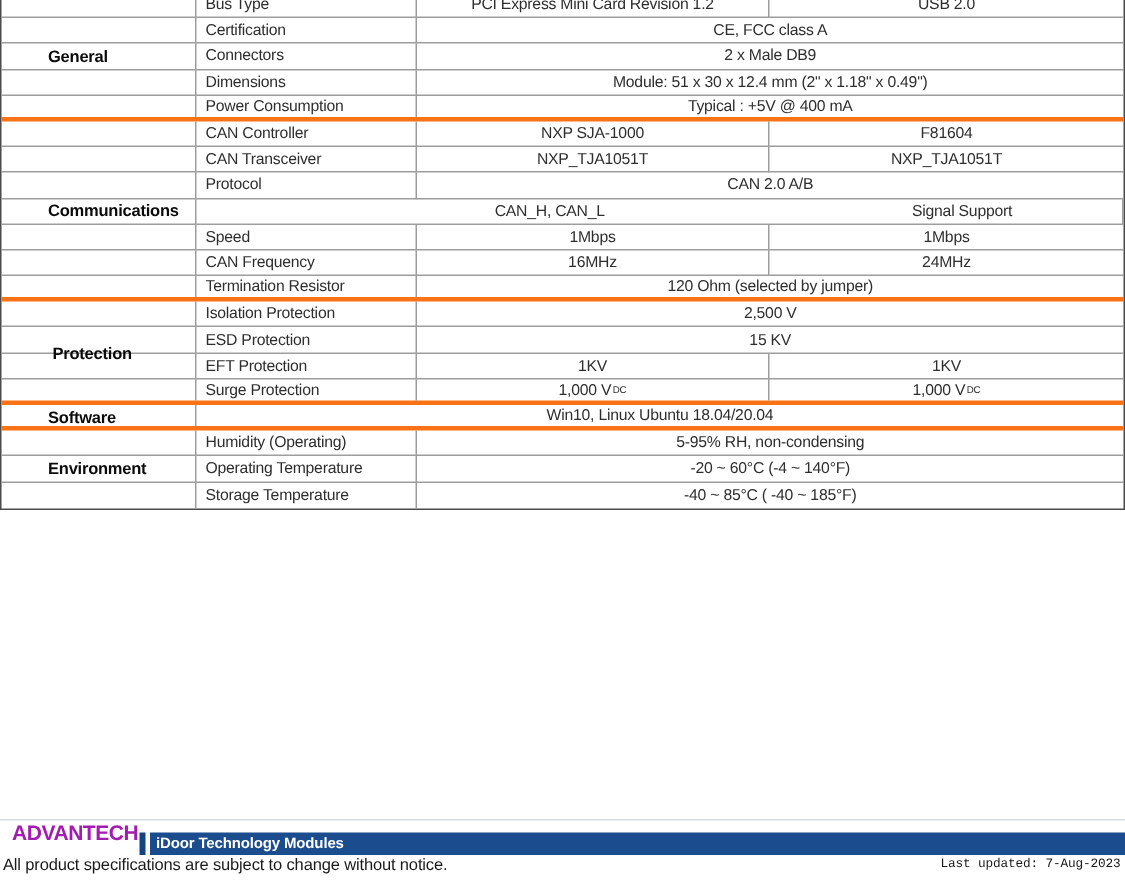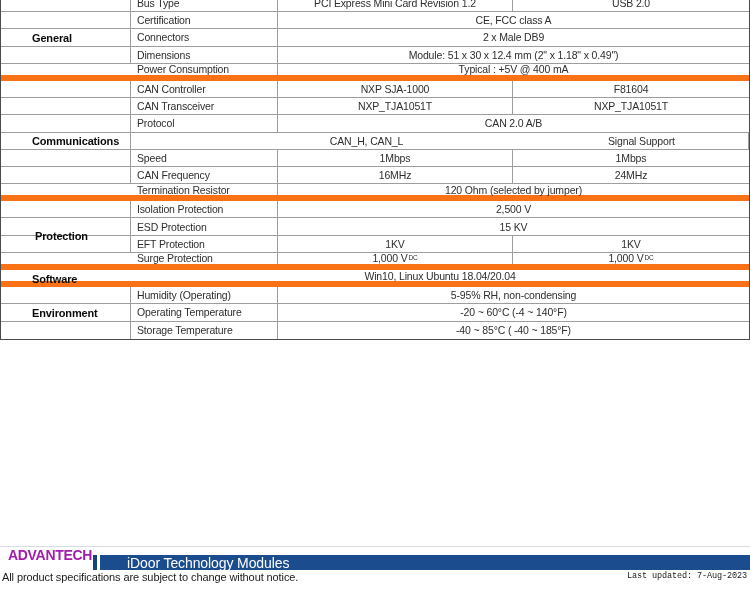--- a/index.html
+++ b/index.html
@@ -11,37 +11,37 @@
       border-left:1px solid #4a4a4a;border-right:1px solid #4a4a4a;border-bottom:1px solid #4a4a4a;}
   .row{display:flex;height:17.2px;box-sizing:border-box;font-size:10.5px;letter-spacing:-0.15px;}
   .cell{display:flex;align-items:center;box-sizing:border-box;border-bottom:1px solid #9d9d9d;overflow:hidden;white-space:nowrap;}
   .catpad{width:130px;box-sizing:border-box;border-right:1px solid #9d9d9d;}
   .item{width:147px;padding-left:6px;border-right:1px solid #9d9d9d;}
   .v{justify-content:center;text-align:center;}
   .v.half{width:235px;border-right:1px solid #9d9d9d;}
   .v.half.last{flex:1;border-right:none;}
   .v.span{flex:1;}
   .gend .cell{border-bottom:1px solid #666;}
-  .gend{border-bottom:6px solid #f97316;align-items:center;}
+  .gend{border-bottom:3px solid #f97316;}
   .gend .cell{border-bottom:none;}
   .gend .catpad{border-bottom:none;}
   .row.gend{height:17.2px;}
   .lastrow .cell{border-bottom:none;}
   .sub{font-size:6.5px;align-self:flex-end;padding-bottom:3px;margin-left:1px;}
   .cat{position:absolute;left:0;width:130px;box-sizing:border-box;display:flex;align-items:center;
        padding-left:31px;font-size:11px;font-weight:bold;color:#0a0a0a;letter-spacing:-0.15px;}
 
   
   #footer-rule{position:absolute;left:0;top:546px;width:750px;height:1px;background:#d8dde3;}
   #adv-logo{position:absolute;left:8px;top:547px;height:17px;line-height:17px;
        font-size:14px;font-weight:800;letter-spacing:-0.3px;color:#a21caf;}
   #logo-sep{position:absolute;left:93px;top:555px;width:4px;height:15px;background:#16447f;}
   #footer-banner{position:absolute;left:100px;top:555px;width:650px;height:15px;background:#1a4c8e;
        display:flex;align-items:center;}
-  #footer-banner span{padding-left:27px;color:#ffffff;font-weight:normal;font-size:14px;letter-spacing:-0.1px;}
+  #footer-banner span{padding-left:4px;color:#ffffff;font-weight:bold;font-size:10px;letter-spacing:-0.1px;}
   #disclaimer{position:absolute;left:2px;top:571px;font-size:11px;color:#1a1a1a;letter-spacing:-0.1px;}
   #last-updated{position:absolute;right:3px;top:571px;font-size:8.5px;color:#1a1a1a;text-align:right;letter-spacing:-0.1px;font-family:Liberation Mono, monospace;}
 </style>
 </head>
 <body>
 
 <div id="page">
 
   <div id="spec-table">
 

